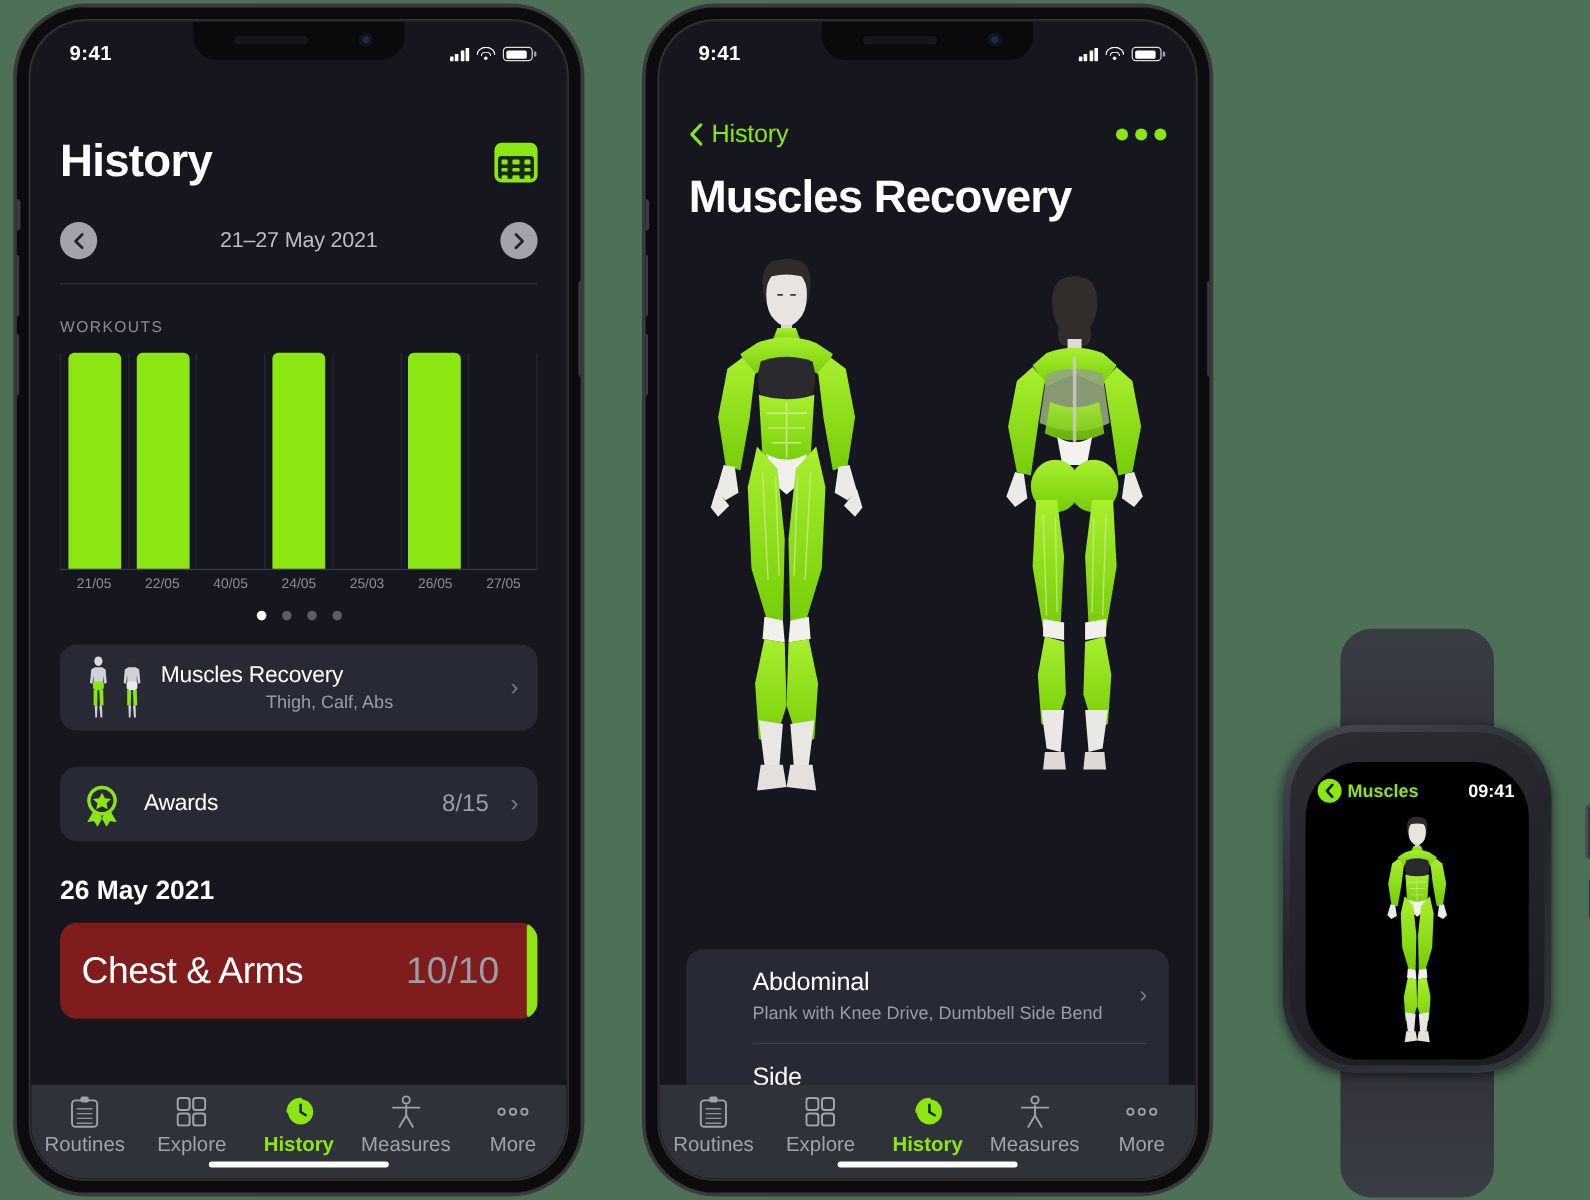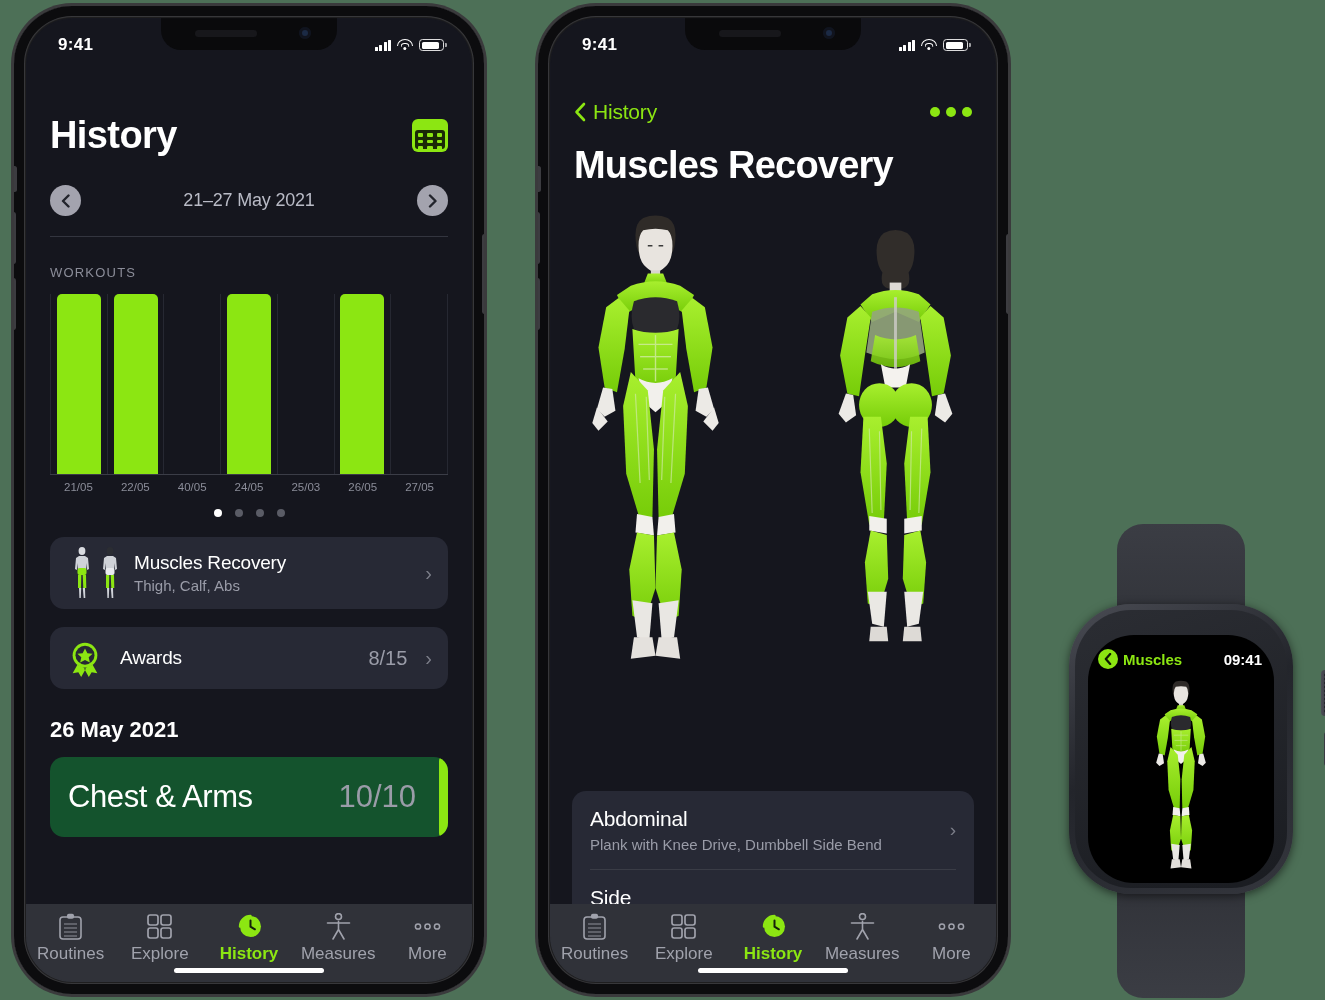--- a/index.html
+++ b/index.html
@@ -124,36 +124,36 @@
   .xlabels{ display:flex; margin-top:6px; }
   .xlabels div{ flex:1; text-align:center; font-size:11.5px; color:#8b8d99; }
 
   .dots-row{ display:flex; justify-content:center; gap:13px; margin-top:16px; }
   .dots-row i{ width:8px; height:8px; border-radius:50%; background:#5a5c66; display:block;}
   .dots-row i.on{ background:#fff; }
 
   .card{ background:#272935; border-radius:14px; margin-top:20px;
     display:flex; align-items:center; padding:0 16px; }
   .card.recovery{ height:72px; }
-  .card.awards{ height:62px; margin-top:18px; }
+  .card.awards{ height:62px; margin-top:30px; }
   .card .txt{ flex:1; }
   .card .t1{ font-size:19px; color:#fff; letter-spacing:-.2px; }
-  .card .t2{ font-size:15px; color:#9a9ca8; margin-top:3px; }
+  .card .t2{ font-size:15px; color:#9a9ca8; margin-top:3px;text-align:center; }
   .chev{ color:#7b7d88; font-size:20px; margin-left:10px; }
   .card .val{ font-size:20px; color:#9a9ca8; margin-right:8px; }
 
   
   .mini-bodies{ width:60px; height:56px; display:flex; gap:4px;
     align-items:center; justify-content:center; margin-right:8px; }
   .mini-fig{ width:24px; height:54px; position:relative; }
 
   .award-icon{ width:38px; height:38px; margin-right:16px; position:relative; }
 
   .date-hd{ font-size:22px; font-weight:bold; color:#fff; margin-top:28px; }
-  .wcard{ background:#14532d; border-radius:14px; margin-top:14px;
+  .wcard{ background:#7f1d1d; border-radius:14px; margin-top:14px;
     height:80px; display:flex; align-items:center; padding:0 18px;
     position:relative; overflow:hidden; }
   .wcard .wt{ font-size:31px; color:#fff; flex:1; letter-spacing:-.4px; }
   .wcard .wv{ font-size:31px; color:#9a9ca8; margin-right:14px; }
   .wcard .wbar{ position:absolute; right:0; top:0; bottom:0; width:9px;
     background:#8ce612; border-radius:4px; }
 
   
   .tabbar{ position:absolute; left:0; right:0; bottom:0; height:78px;
     background:#303239; display:flex; align-items:flex-start;
@@ -172,21 +172,21 @@
   .more-dots{ display:flex; gap:6px; }
   .more-dots i{ width:10px; height:10px; border-radius:50%; background:#8ce612; display:block;}
   .title-lg2{ font-size:38px; font-weight:bold; color:#fff;
     padding:0 24px; margin-top:18px; letter-spacing:-.8px; }
 
   .figures{ position:absolute; left:0; right:0; top:190px; height:500px;
     display:flex; justify-content:center; gap:60px; }
 
   .list2{ position:absolute; left:22px; right:22px; bottom:58px;
     background:#272935; border-radius:14px; padding:0 18px; overflow:hidden; }
-  .li{ padding:16px 0 14px; position:relative; }
+  .li{ padding:16px 0 14px; position:relative;margin-left:37px; }
   .li + .li{ border-top:1px solid #3a3c46; }
   .li .lt{ font-size:21px; color:#fff; letter-spacing:-.2px; }
   .li .ls{ font-size:15px; color:#9a9ca8; margin-top:4px; line-height:1.32;
            max-width:330px; }
   .li .lc{ position:absolute; right:0; top:50%; transform:translateY(-50%);
            color:#7b7d88; font-size:19px; }
 
   
   #watch{ position:absolute; left:1036px; top:520px; width:290px; height:478px; }
   .band{ position:absolute; left:50%; transform:translateX(-50%);

